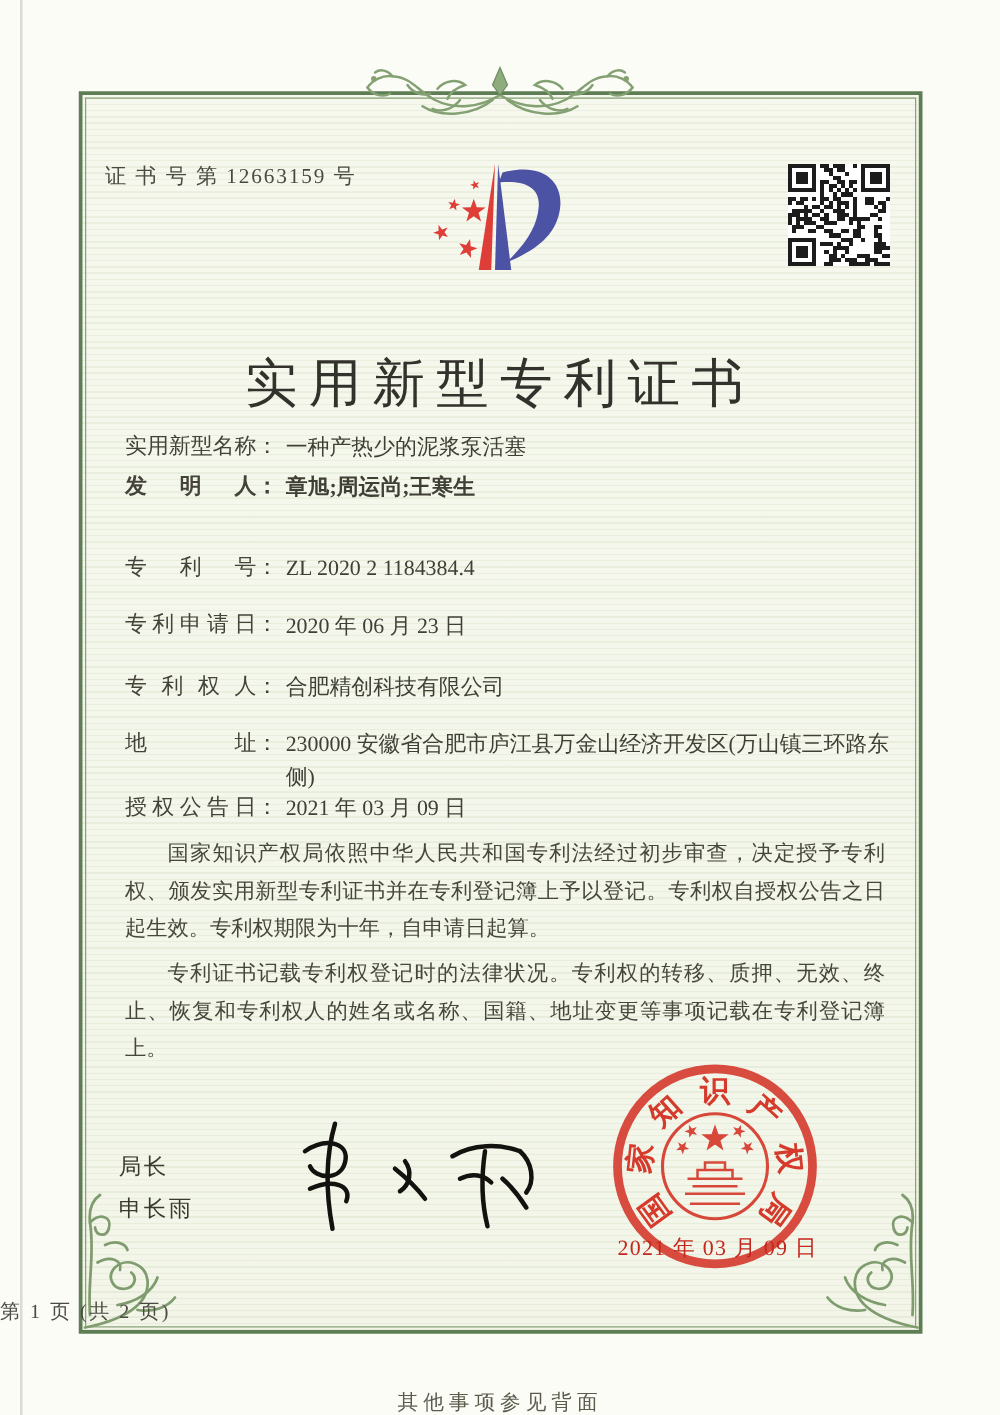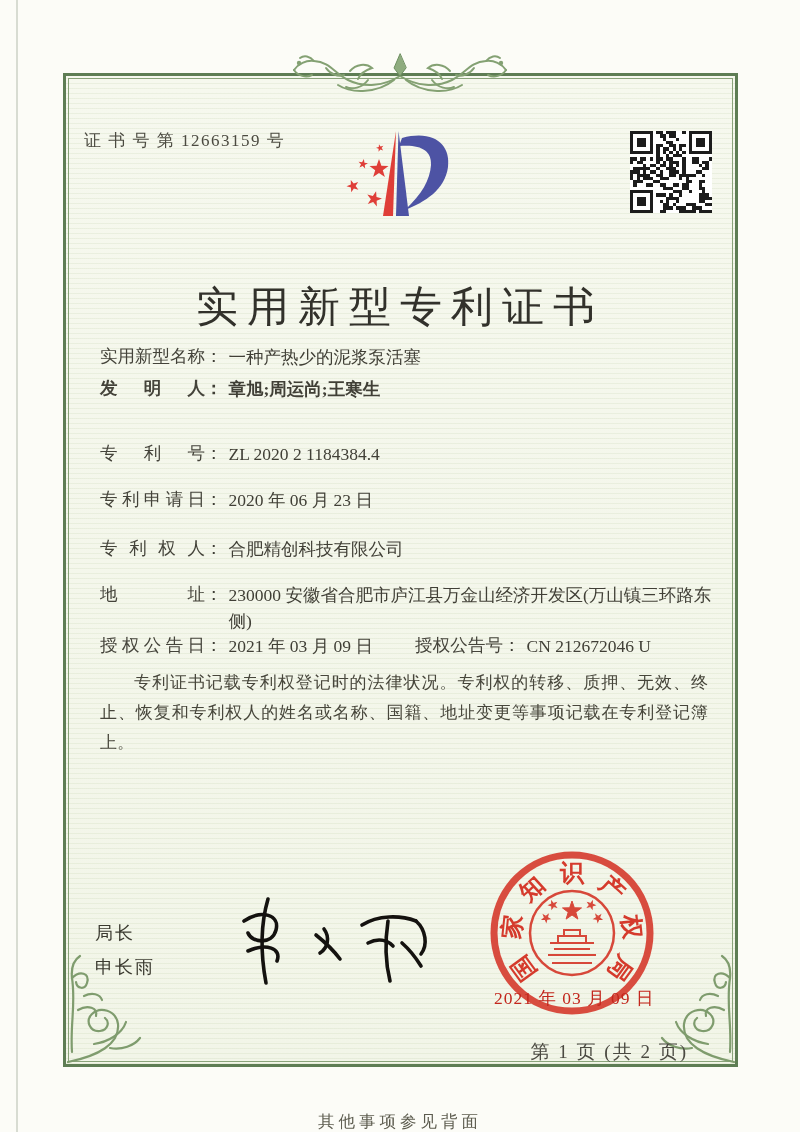--- a/index.html
+++ b/index.html
@@ -31,21 +31,21 @@
   .flabel{display:inline-block;width:105px;text-align:justify;text-align-last:justify;
     vertical-align:top;color:#44433a;}
   .fcolon{display:inline-block;vertical-align:top;margin-right:6px;}
   .fvalue{display:inline-block;max-width:500px;vertical-align:top;line-height:26px;}
   .fgroup2{position:absolute;left:315px;top:0;white-space:nowrap;}
   .paras{left:100px;top:668px;width:608px;font-size:17px;line-height:30px;
     text-align:justify;color:#47463b;}
   .paras p{margin:0 0 6px 0;text-indent:2em;}
   .officer{left:95px;font-size:18px;color:#3a392f;letter-spacing:2px;}
   .red-date{left:494px;top:986px;font-size:17.5px;color:#c3271d;letter-spacing:1px;font-weight:500;}
-  .page-no{left:0;top:1039px;width:688px;text-align:right;font-size:19px;
+  .page-no{left:0;top:1039px;width:688px;text-align:left;font-size:16px;
     letter-spacing:2px;color:#4b4a42;}
   .back-note{left:0;top:1086px;width:800px;text-align:center;font-size:16.5px;
     letter-spacing:4px;color:#5c5b4e;margin-top:25px;}
   svg{display:block;}
 </style>
 </head>
 <body>
 
 <div class="scan-edge"></div>
 
@@ -343,24 +343,24 @@
   <span class="flabel">专利申请日</span><span class="fcolon">：</span><span class="fvalue">2020 年 06 月 23 日</span>
 </div>
 <div class="frow" style="top:536px;">
   <span class="flabel">专利权人</span><span class="fcolon">：</span><span class="fvalue">合肥精创科技有限公司</span>
 </div>
 <div class="frow" style="top:582px;">
   <span class="flabel">地址</span><span class="fcolon">：</span><span class="fvalue" style="width:497px;">230000 安徽省合肥市庐江县万金山经济开发区(万山镇三环路东侧)</span>
 </div>
 <div class="frow" style="top:633px;">
   <span class="flabel">授权公告日</span><span class="fcolon">：</span><span class="fvalue">2021 年 03 月 09 日</span>
-  <span class="fgroup2"><span class="flabel" style="width:88px;">授权公告号</span><span class="fcolon">：</span><span class="fvalue">CN 212672046 U</span></span>
 </div>
 
 <div class="abs paras">
+  <p>国家知识产权局依照中华人民共和国专利法经过初步审查，决定授予专利权、颁发实用新型专利证书并在专利登记簿上予以登记。专利权自授权公告之日起生效。专利权期限为十年，自申请日起算。</p>
   <p>专利证书记载专利权登记时的法律状况。专利权的转移、质押、无效、终止、恢复和专利权人的姓名或名称、国籍、地址变更等事项记载在专利登记簿上。</p>
 </div>
 
 <div class="abs officer" style="top:921px;">局长</div>
 <div class="abs officer" style="top:955px;">申长雨</div>
 
 <svg class="abs" style="left:228px;top:893px;" width="205" height="95" viewBox="0 0 205 95">
   <g stroke="#14120f" stroke-width="3.6" fill="none" stroke-linecap="round" stroke-linejoin="round">
     <path d="M40,6 C33,30 32,58 38,90"></path>
     <path d="M16,28 C34,16 52,22 48,37 C44,52 24,50 20,40"></path>

